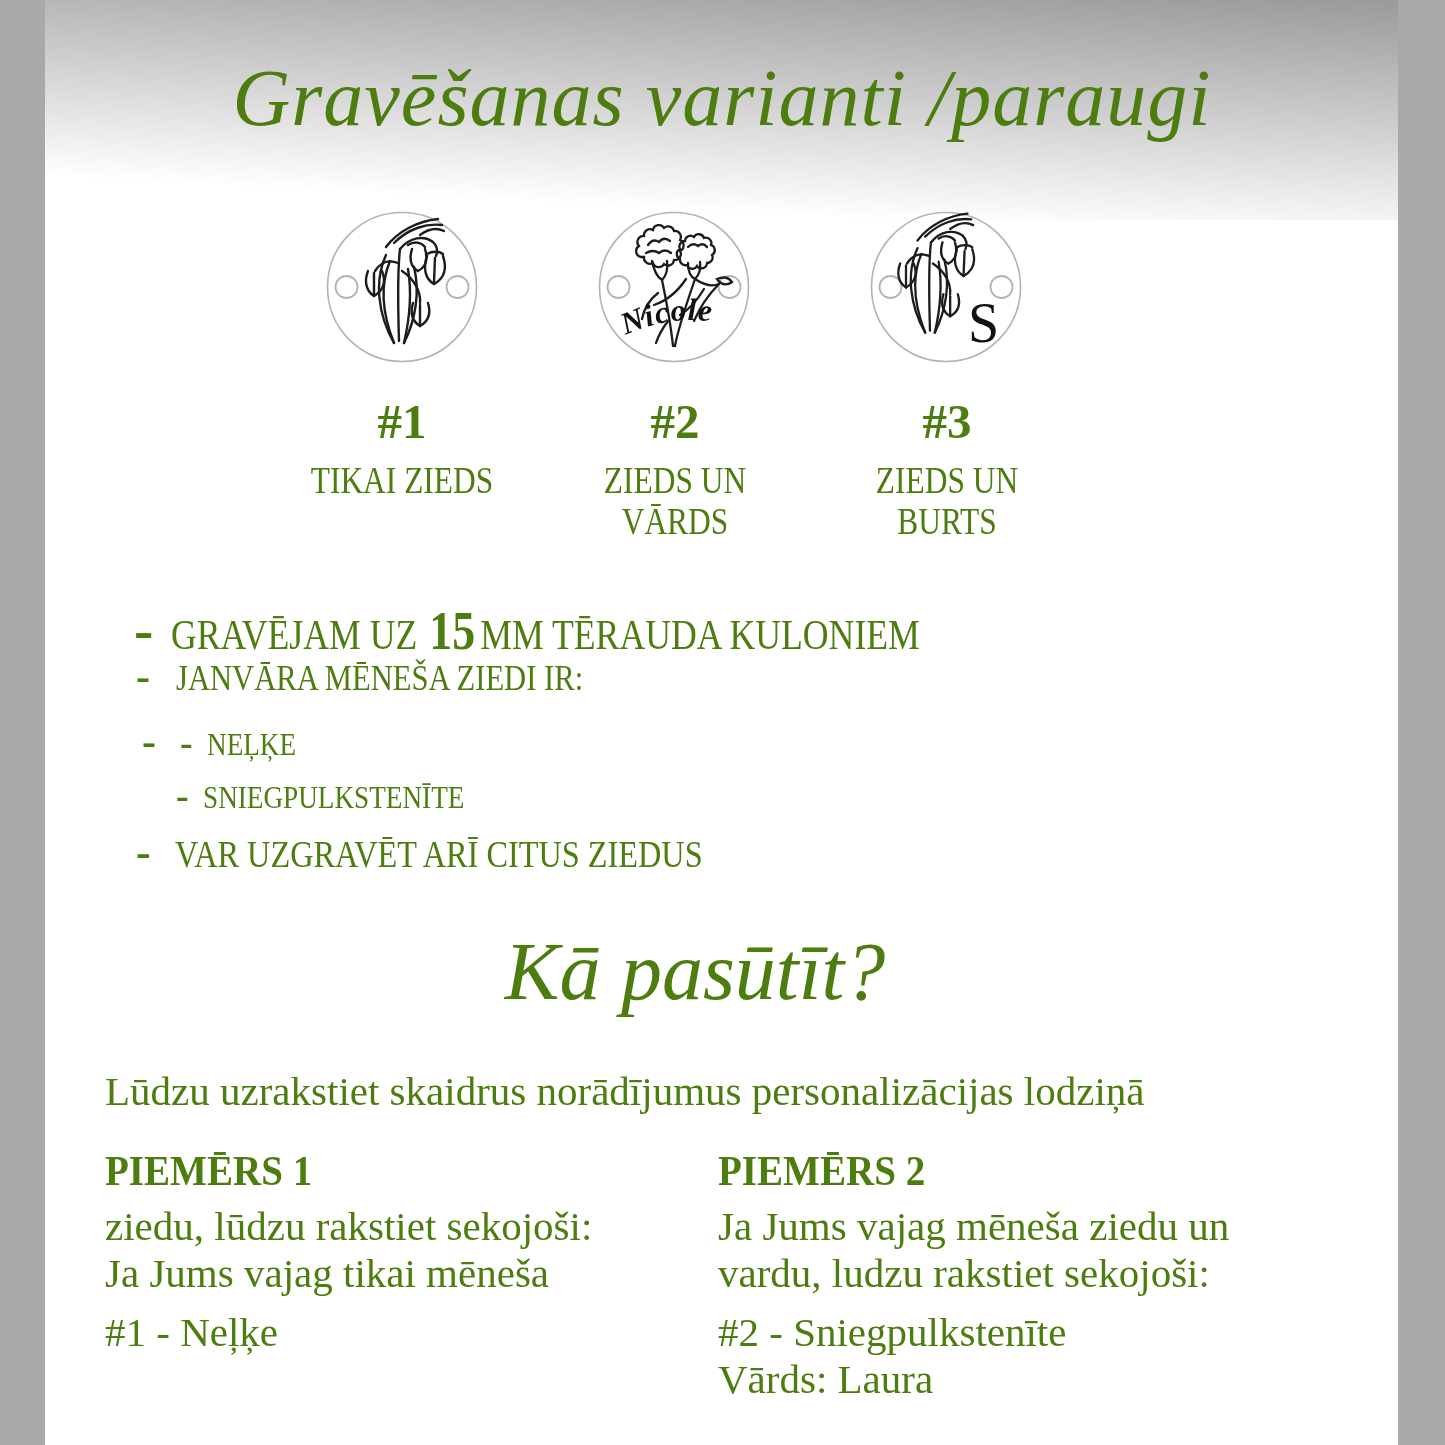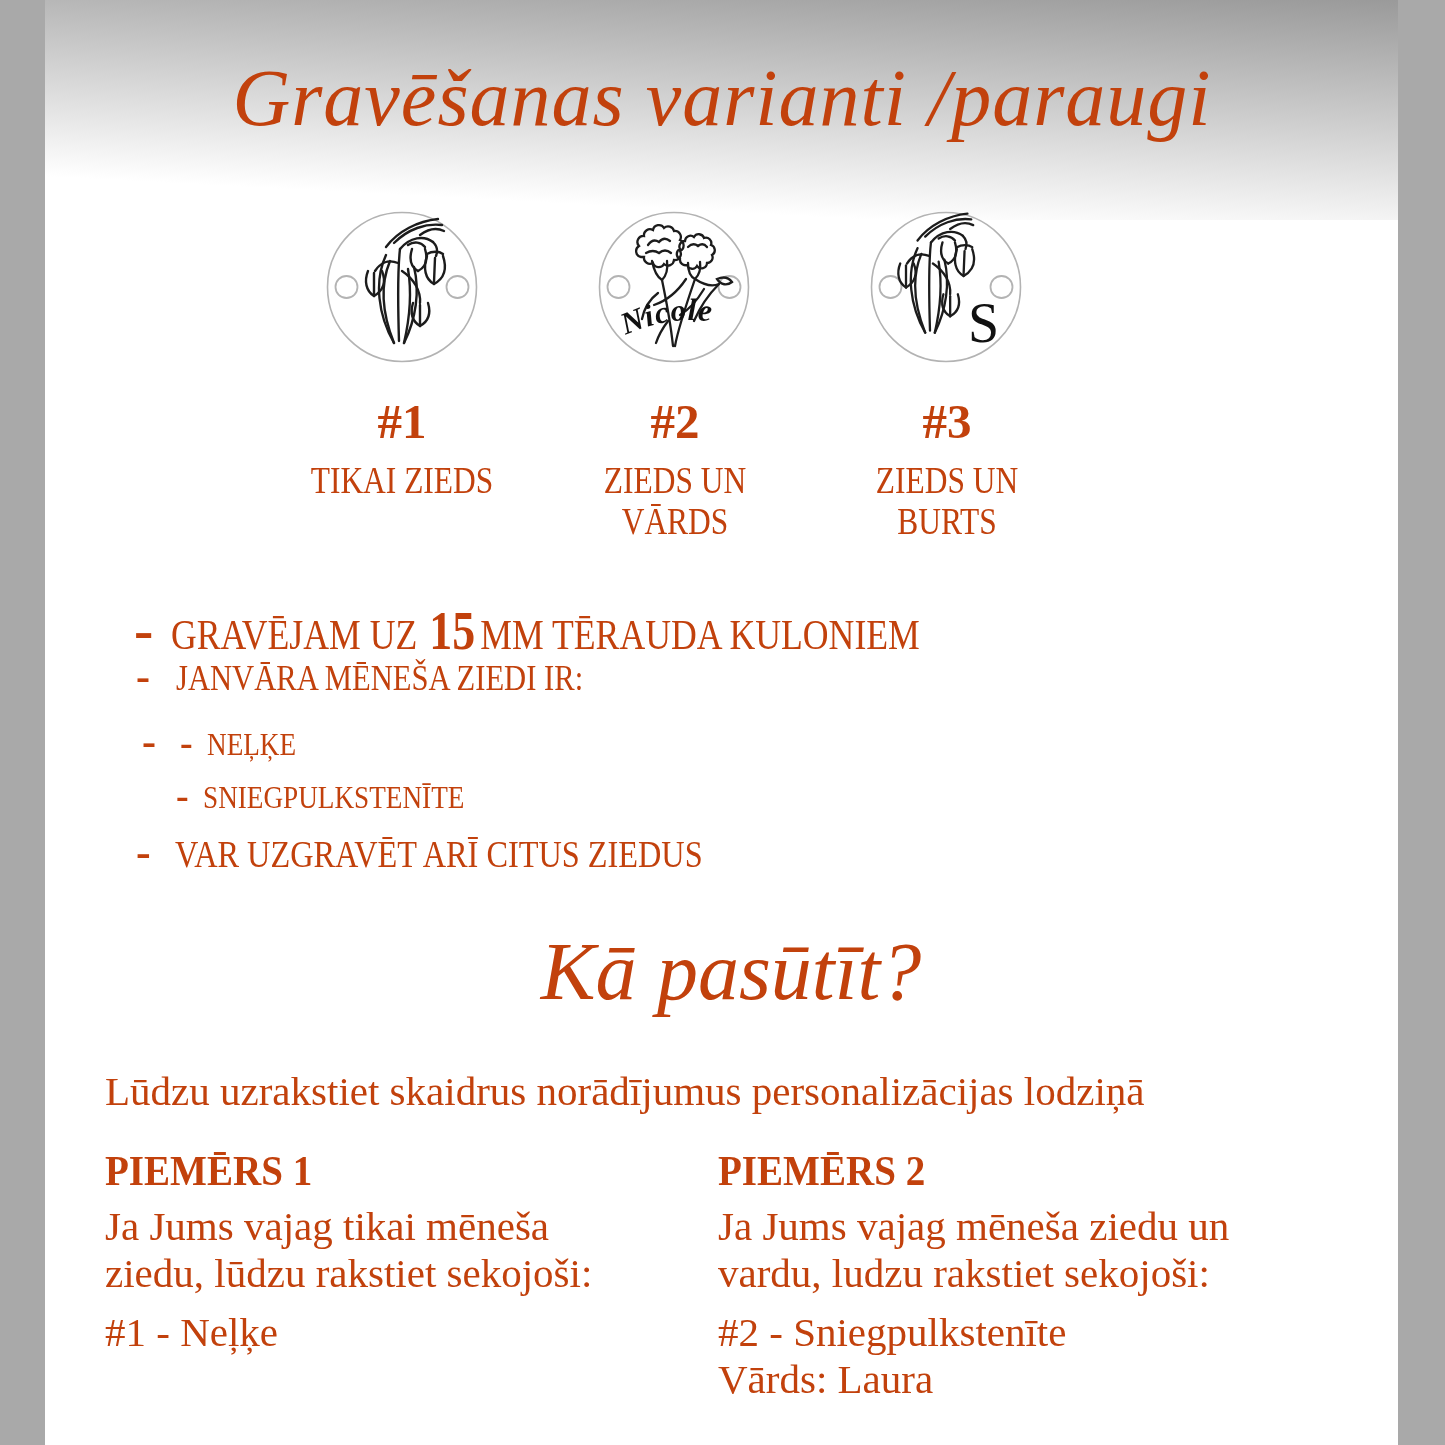--- a/index.html
+++ b/index.html
@@ -1,26 +1,26 @@
 <!DOCTYPE html>
 <html><head>
 <meta charset="utf-8">
 <style>
   html,body{margin:0;padding:0;background:#dddddd;}
   .canvas{position:relative;width:1445px;height:1445px;background:#ffffff;overflow:hidden;
-          font-family:"Liberation Serif",serif;color:#c2410c;}
+          font-family:"Liberation Serif",serif;color:#4d7c0f;}
   .strip{position:absolute;top:0;height:100%;background:#a9a9a9;z-index:4;}
   .strip.left{left:0;width:45px;}
   .strip.right{right:0;width:47px;}
   .top-fade{position:absolute;left:45px;right:47px;top:0;height:220px;z-index:0;
             background:linear-gradient(183deg,#9a9a9a 0%,#ffffff 85%);}
   .main-title{position:absolute;left:46px;width:1352px;top:52px;z-index:2;text-align:center;
               font-style:italic;font-size:80px;line-height:1.15;letter-spacing:1px;}
   .order-title{position:absolute;left:0;width:1390px;top:925px;z-index:2;text-align:center;
-               font-style:italic;font-size:82px;line-height:1.15;padding-left:36px;}
+               font-style:italic;font-size:82px;line-height:1.15;}
   .pendants{position:absolute;left:324px;top:209px;display:flex;gap:116px;z-index:2;}
   svg.pendant{display:block;}
   .variant{position:absolute;top:396px;width:300px;text-align:center;z-index:2;}
   .variant .num{font-weight:bold;font-size:49px;line-height:52px;}
   .variant .lbl{margin-top:12px;font-size:37px;line-height:41px;
                 transform:scaleX(.85);transform-origin:50% 0;}
   .v1{left:252px;} .v2{left:525px;} .v3{left:797px;}
 
   .brow{position:absolute;white-space:nowrap;z-index:2;}
   .brow .dash{font-weight:bold;}
@@ -168,22 +168,22 @@
   <div class="brow b5">
     <span class="dash">-</span><span class="txt">VAR UZGRAVĒT ARĪ CITUS ZIEDUS</span>
   </div>
 
   <div class="order-title">Kā pasūtīt?</div>
   <div class="instruction">Lūdzu uzrakstiet skaidrus norādījumus personalizācijas lodziņā</div>
 
   <div class="example ex1">
     <div class="ex-head">PIEMĒRS 1</div>
     <div class="ex-body">
+      <div>ziedu, lūdzu rakstiet sekojoši:</div>
       <div>Ja Jums vajag tikai mēneša</div>
-      <div>ziedu, lūdzu rakstiet sekojoši:</div>
     </div>
     <div class="ex-order">
       <div>#1 - Neļķe</div>
     </div>
   </div>
 
   <div class="example ex2">
     <div class="ex-head">PIEMĒRS 2</div>
     <div class="ex-body">
       <div>Ja Jums vajag mēneša ziedu un</div>

